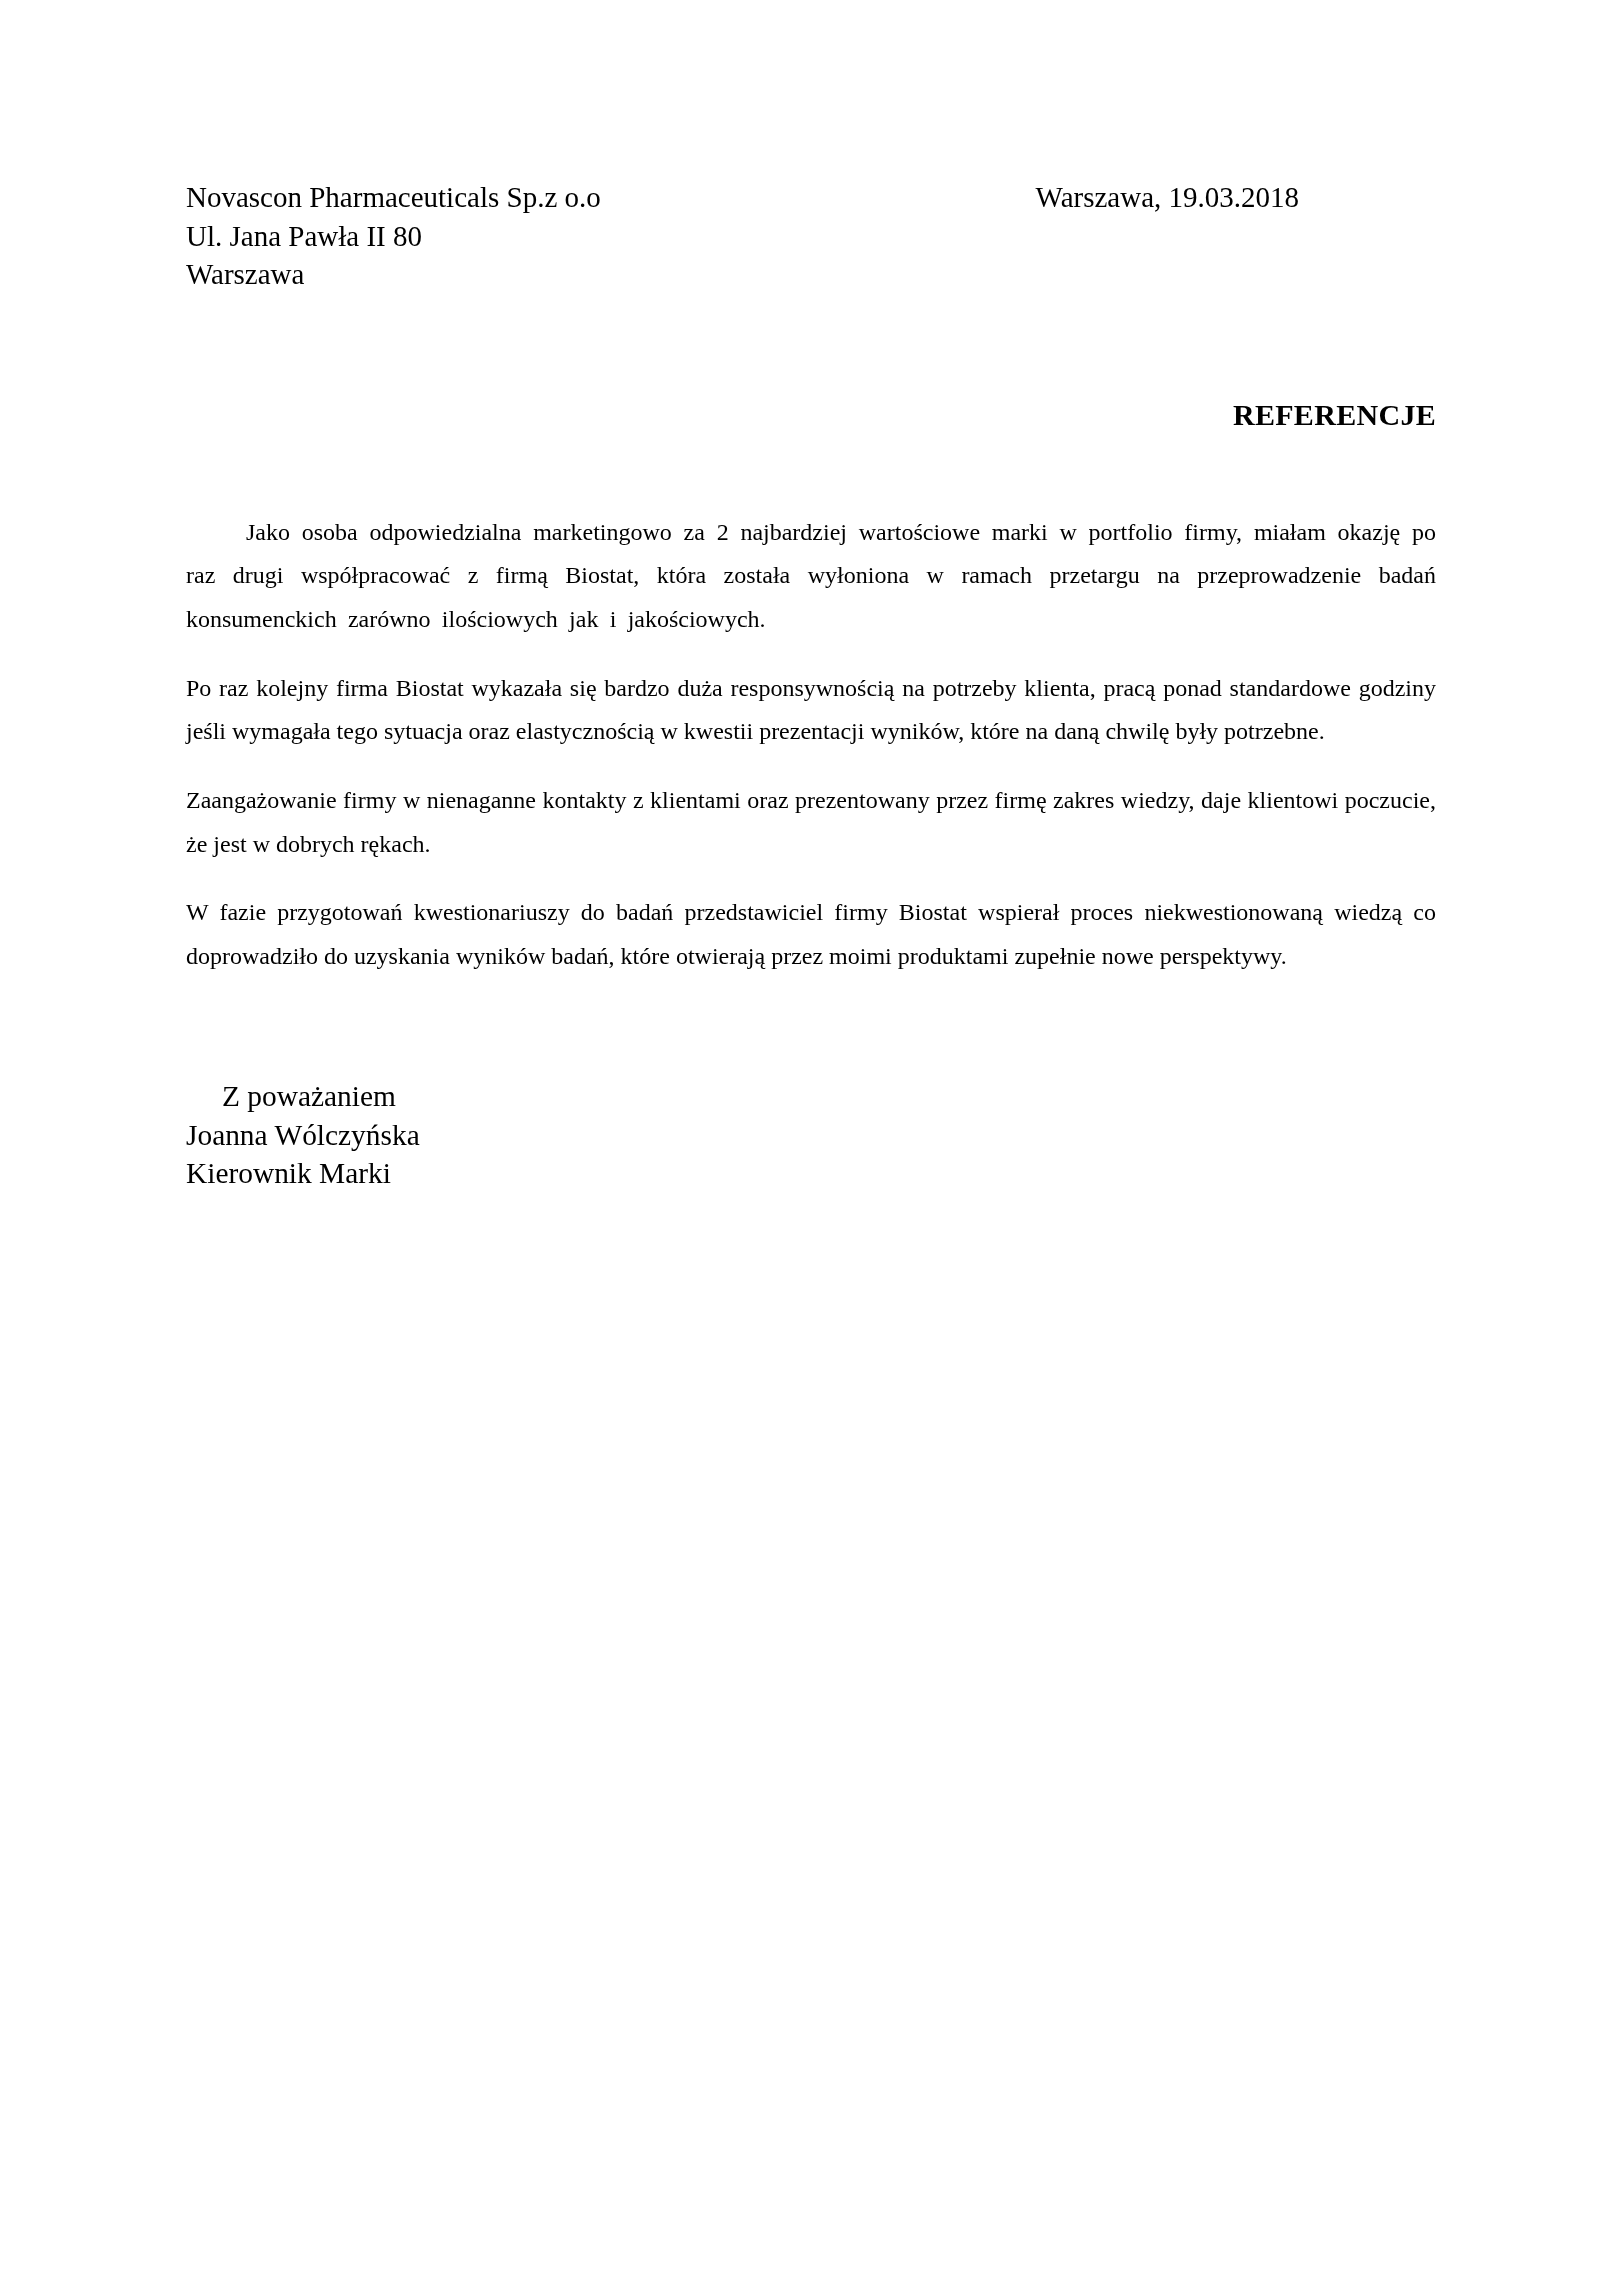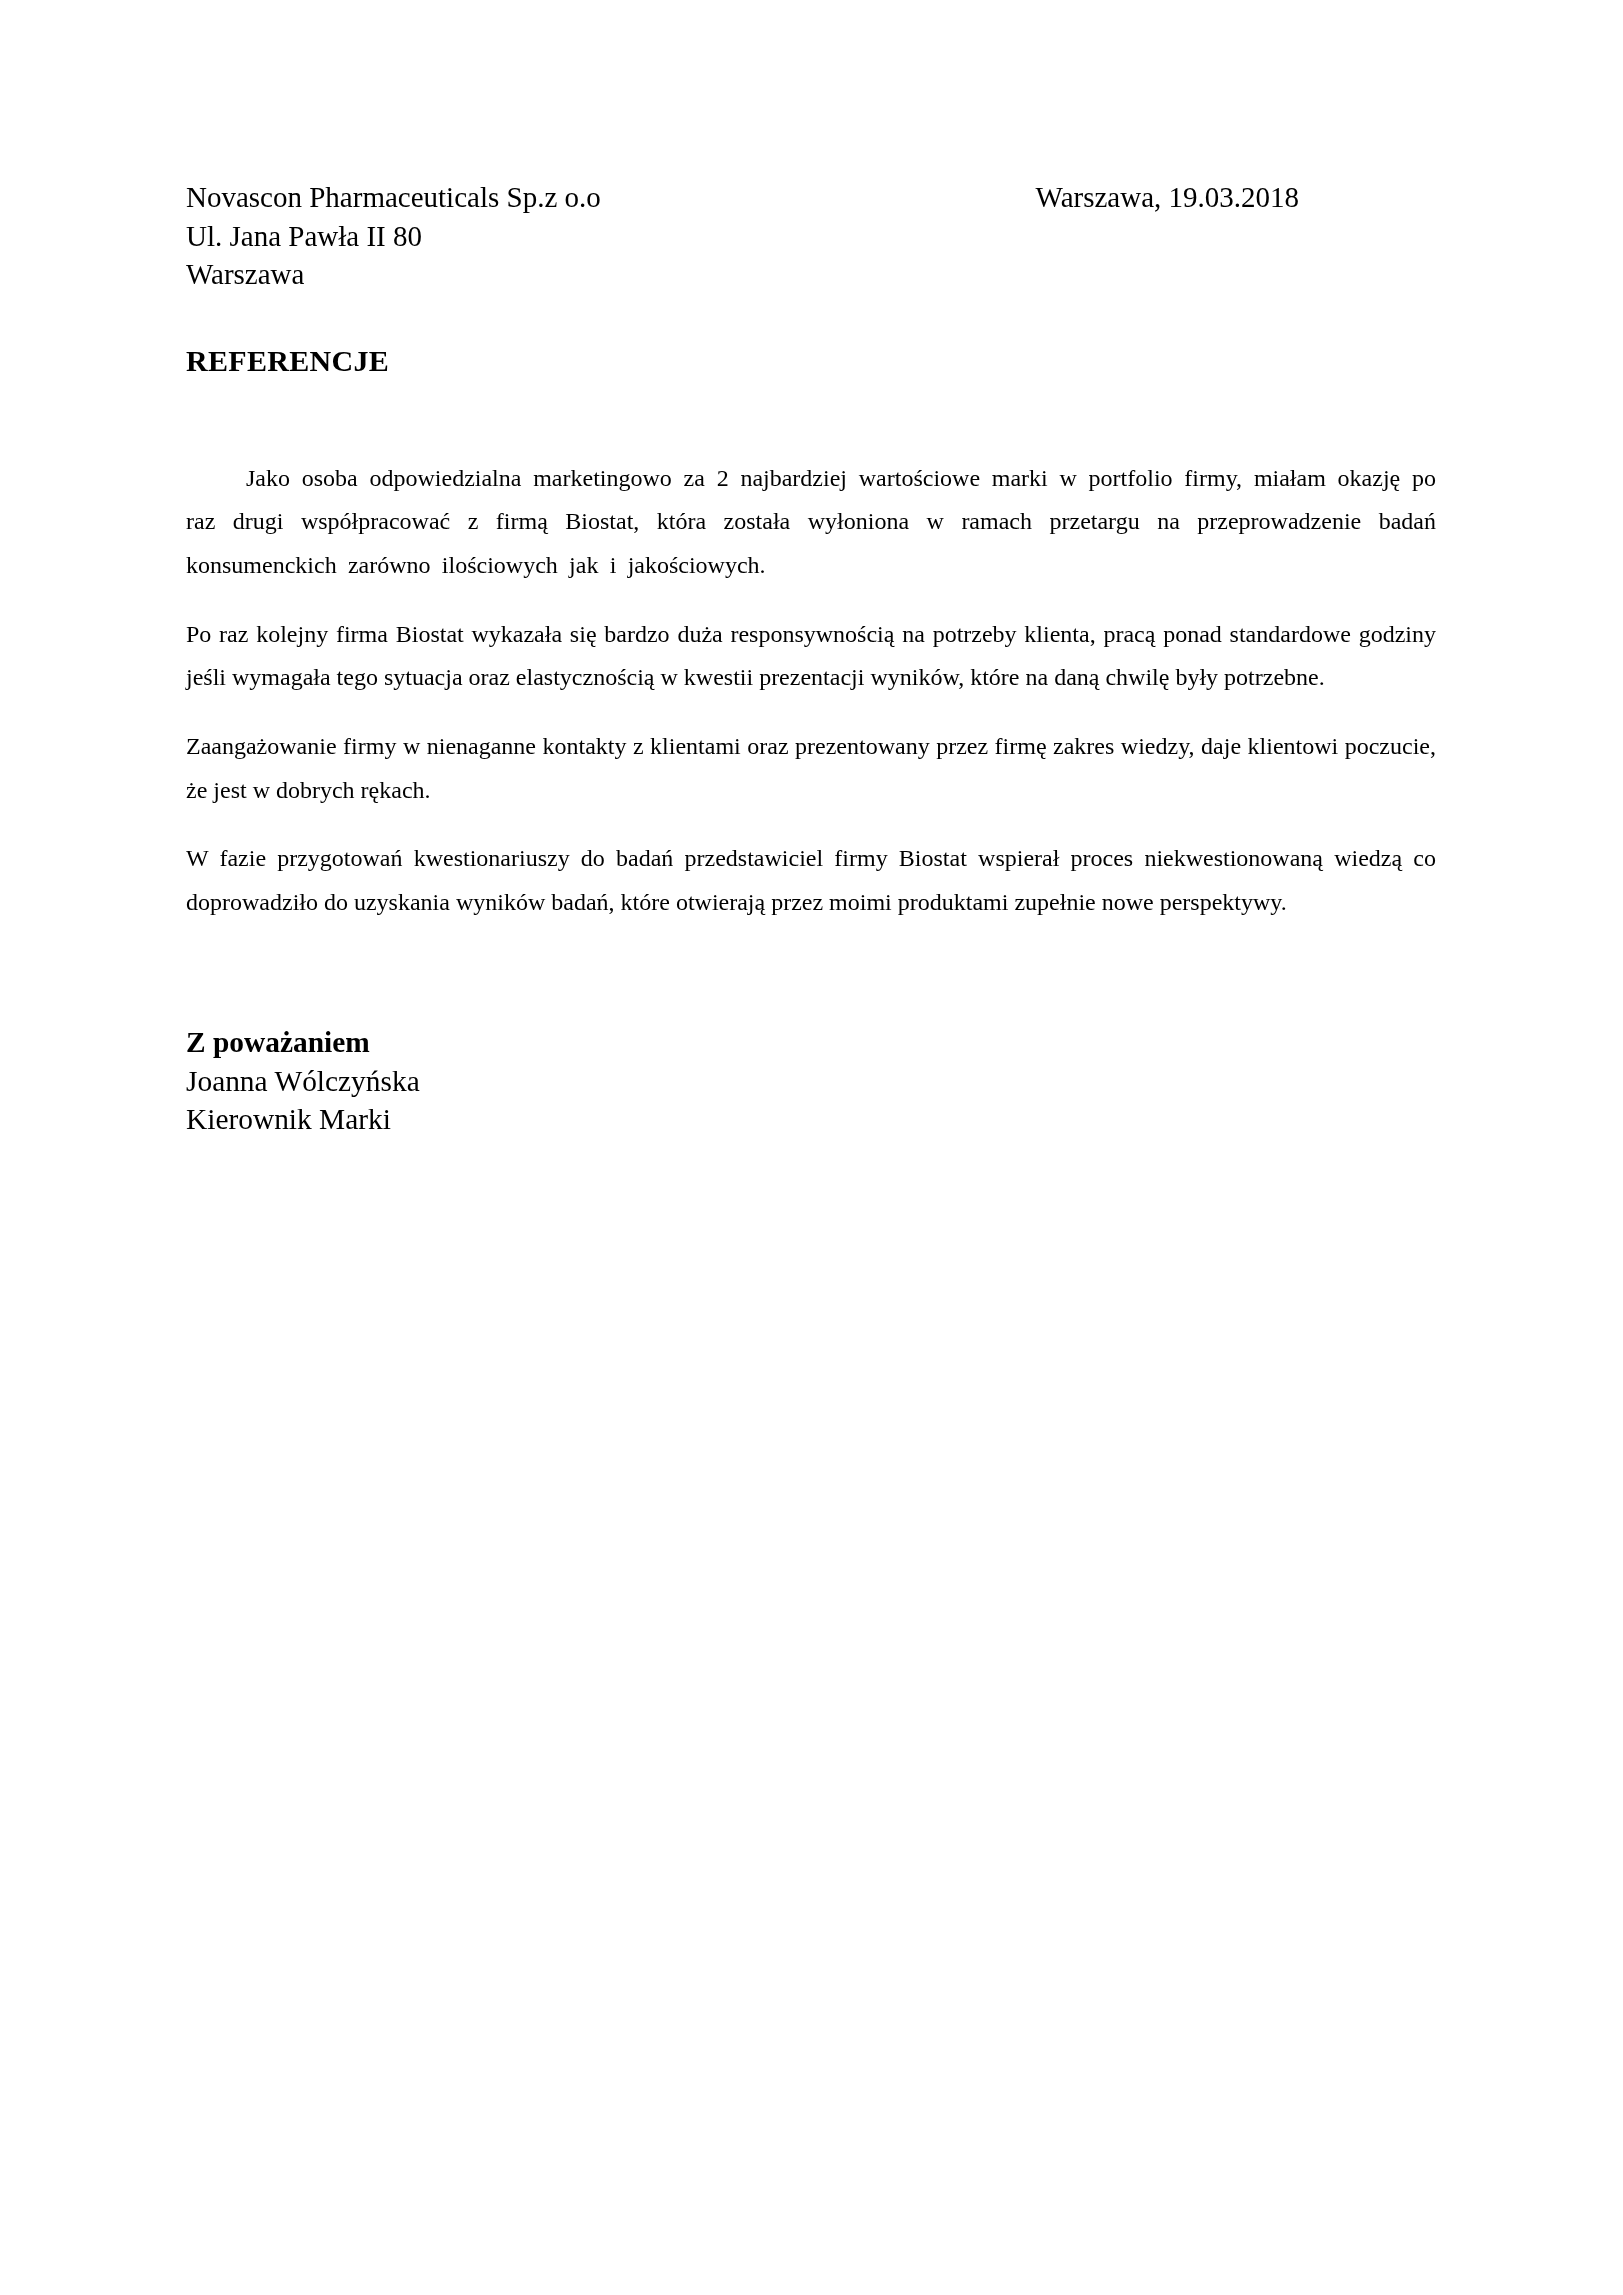--- a/index.html
+++ b/index.html
@@ -52,22 +52,22 @@
   .place-date {
     font-size: 29px;
     line-height: 1.33;
     white-space: nowrap;
     padding-right: 137px;
     padding-top: 0;
   }
 
   
   .doc-title {
-    margin-top: 50px;
-    text-align: left;
+    margin-top: 104px;
+    text-align: right;
     font-weight: bold;
     font-size: 30px;
     letter-spacing: 0.3px;
   }
 
   
   .body-copy {
     margin-top: 79px;
   }
   .para {
@@ -81,23 +81,24 @@
     text-indent: 60px;
     word-spacing: 0.22em;
   }
   .para.p2 { margin-top: 6.5px; }
 
   
   .signature {
     margin-top: 98px;
   }
   .sig-salutation {
-    font-weight: bold;
+    font-weight: normal;
     font-size: 29.4px;
     line-height: 1.32;
+    margin-left: 36px;
   }
   .sig-name,
   .sig-role {
     font-size: 29.4px;
     line-height: 1.32;
   }
 </style>
 </head>
 <body>
 

